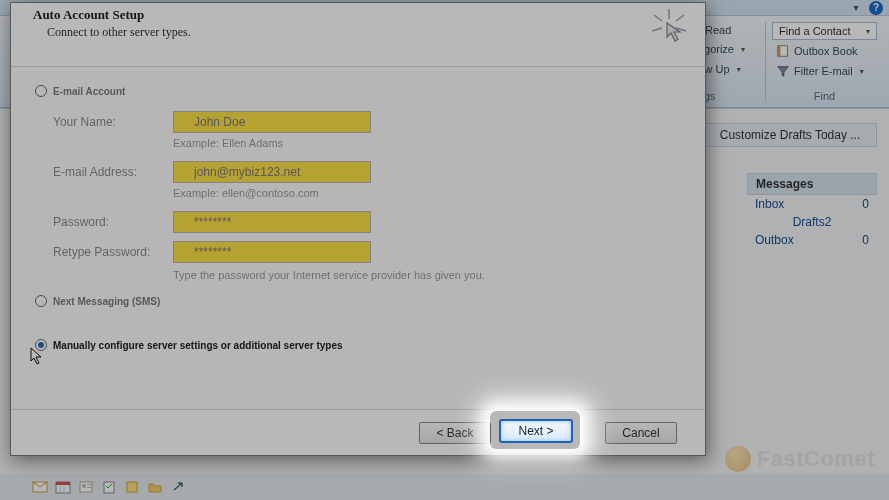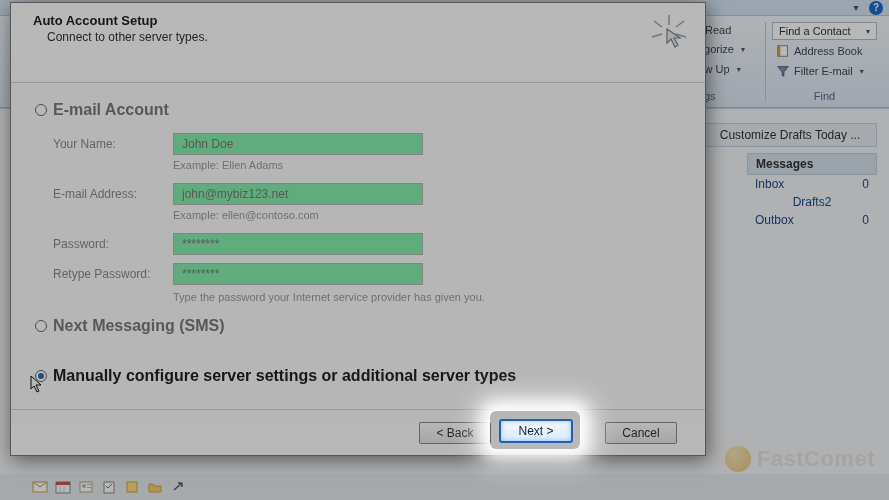--- a/index.html
+++ b/index.html
@@ -120,21 +120,21 @@
     background: #e8eef4;
     border: 1px solid #c3d0dd;
     padding: 4px 8px;
     font-size: 12px;
     color: #333;
     text-align: center;
     margin-bottom: 14px;
   }
   .messages-panel {
     position: absolute;
-    right: 12px; top: 44px;
+    right: 12px; top: 64px;
     width: 130px;
   }
   .messages-header {
     background: #d9e3ed;
     border: 1px solid #c3d0dd;
     font-weight: bold;
     padding: 3px 8px;
     font-size: 12px;
   }
   .messages-row {
@@ -179,26 +179,27 @@
     position: absolute;
     left: 10px; top: 2px;
     width: 696px;
     height: 454px;
     background: #fff;
     border: 1px solid #7a7a7a;
     box-shadow: 2px 4px 18px rgba(0,0,0,.5);
   }
   .dialog-header {
     display: flex;
-    padding: 10px 16px 10px 22px;
+    padding: 4px 16px 10px 22px;
     border-bottom: 1px solid #d6d6d6;
     background: #fff;
-    height: 80px;
+    height: 64px;
     align-items: flex-start;
     justify-content: space-between;
+    font-family: Liberation Serif, serif;
   }
   .dialog-title-block { display: flex; flex-direction: column; gap: 2px; }
   .dialog-title {
     font-weight: bold;
     font-size: 13px;
     color: #222;
   }
   .dialog-subtitle {
     font-size: 12px;
     color: #333;
@@ -231,44 +232,44 @@
     display: inline-flex; align-items: center; justify-content: center;
   }
   .radio.checked::after {
     content: "";
     width: 6px; height: 6px;
     background: #2b6cb0;
     border-radius: 50%;
   }
   .radio-label {
     font-weight: bold;
-    font-size: 16px;
+    font-size: 10px;
     color: #222;
   }
   .radio-label.disabled { color: #7a7a7a; }
 
   .form-grid {
     margin: 14px 0 14px 18px;
     display: grid;
     grid-template-columns: 110px 250px;
     row-gap: 8px;
     column-gap: 10px;
     align-items: center;
   }
   .form-label {
     font-size: 12px;
     color: #8a8a8a;
   }
   .form-input {
     border: 1px solid #b8b8b8;
-    background: #86efac;
+    background: #fde047;
     color: #7a7a7a;
     font-size: 12px;
-    padding: 3px 8px;
-    width: 250px;
+    padding: 3px 20px;
+    width: 198px;
     height: 22px;
   }
   .form-hint {
     grid-column: 2;
     font-size: 11px;
     color: #9a9a9a;
     margin-top: -4px;
     margin-bottom: 4px;
   }
   .form-hint-wide {
@@ -399,21 +400,21 @@
       <div class="ribbon-group-body">
         <div class="find-contact">
           <span>Find a Contact</span>
           <span class="drop-caret">▾</span>
         </div>
         <div class="ribbon-item">
           <svg class="ribbon-icon" viewBox="0 0 16 16">
               <rect x="2" y="2" width="11" height="12" fill="#fff" stroke="#777"></rect>
               <rect x="2" y="2" width="3" height="12" fill="#c9a05a"></rect>
             </svg>
-          <span>Address Book</span>
+          <span>Outbox Book</span>
         </div>
         <div class="ribbon-item">
           <svg class="ribbon-icon" viewBox="0 0 16 16">
               <path d="M2 3h12l-5 6v5l-2-1v-4z" fill="#88a" stroke="#557"></path>
             </svg>
           <span>Filter E-mail</span>
           <span class="drop-caret">▾</span>
         </div>
       </div>
       <div class="ribbon-group-label">Find</div>

